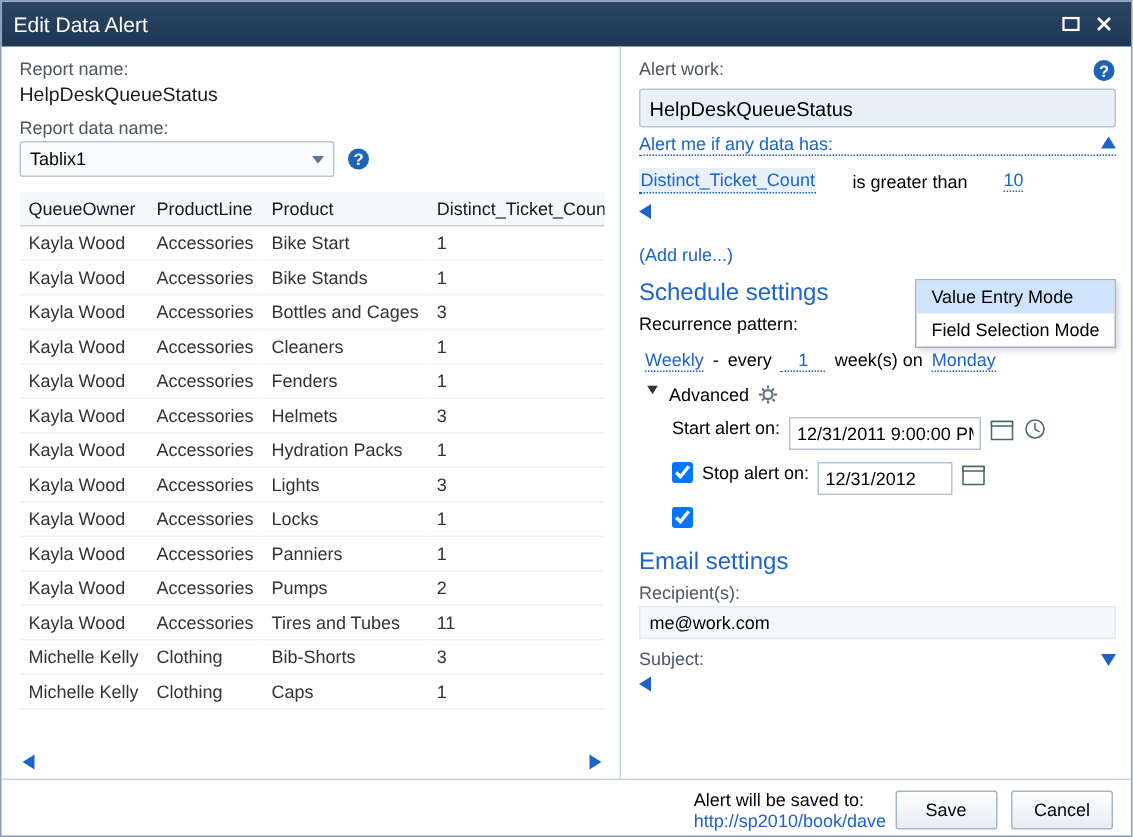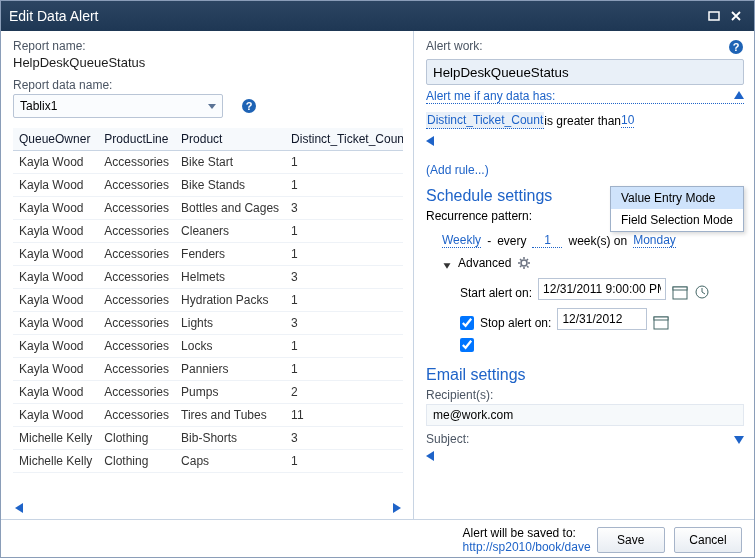--- a/index.html
+++ b/index.html
@@ -6,47 +6,47 @@
   body { font-family: "Segoe UI", Tahoma, sans-serif; font-size: 12px; background: #fff; width: 755px; height: 558px; overflow: hidden; border: 1px solid #8a9db8; }
   .titlebar { background: linear-gradient(#2c4562, #1e3754); color: #fff; height: 30px; display: flex; align-items: center; padding: 0 8px; }
   .titlebar .title { flex: 1; font-size: 14px; font-weight: 400; }
   .titlebar .win-btn { width: 20px; height: 16px; display: inline-flex; align-items: center; justify-content: center; margin-left: 2px; cursor: pointer; }
   .titlebar svg { stroke: #fff; fill: none; }
   .content { display: flex; height: 488px; }
   .left { width: 413px; border-right: 1px solid #c8d4e3; padding: 8px 10px 6px 12px; display: flex; flex-direction: column; }
   .right { flex: 1; padding: 8px 10px 6px 12px; position: relative; display:flex; flex-direction:column;}
   .field-label { color: #4b5563; font-size: 12px; margin-bottom: 2px; }
   .readonly-value { color: #1c1c1c; font-size: 13px; margin-bottom: 8px; }
-  .combo { display: flex; align-items: center; gap: 18px; margin-bottom: 10px;}
+  .combo { display: flex; align-items: center; gap: 8px; margin-bottom: 10px;}
   .combo-select { width: 210px; height: 24px; border: 1px solid #b9c5d6; background: #fafcfe; padding: 2px 6px; display: flex; align-items: center; justify-content: space-between; border-radius: 2px; }
   .help-icon { width: 16px; height: 16px; }
   .help-icon circle { fill: #1e63b5; }
   .help-icon text { fill: #fff; font-weight: bold; font-size: 11px; }
   .table-wrap { flex: 1; overflow: hidden; position: relative; }
   table { border-collapse: collapse; width: 100%; font-size: 12px; }
   th { text-align: left; font-weight: 400; color: #0f172a; padding: 4px 6px; border-bottom: 1px solid #c8d4e3; background: #f6f9fc; white-space: nowrap; }
   td { padding: 4px 6px; color: #333; white-space: nowrap; border-bottom: 1px solid #eef2f7; }
   .scroll-arrows { display: flex; justify-content: space-between; margin-top: 2px; padding: 0 2px; }
   .tri { width: 0; height: 0; display: inline-block; }
   .tri-left { border-top: 5px solid transparent; border-bottom: 5px solid transparent; border-right: 8px solid #1e63c8; }
   .tri-right { border-top: 5px solid transparent; border-bottom: 5px solid transparent; border-left: 8px solid #1e63c8; }
   .tri-up { border-left: 5px solid transparent; border-right: 5px solid transparent; border-bottom: 8px solid #1e63c8; }
   .tri-down { border-left: 5px solid transparent; border-right: 5px solid transparent; border-top: 8px solid #1e63c8; }
   .section-heading { color: #1e63c8; font-size: 16px; margin: 10px 0 4px 0; font-weight: 400; }
   .link { color: #1e63c8; cursor: pointer; }
   .alert-name-input { width: 100%; height: 26px; border: 1px solid #b9c5d6; background: #e9f0f8; padding: 4px 6px; border-radius: 2px; margin-top:4px;}
-  .rule-row { display: flex; align-items: center; gap: 0; margin-top: 8px; flex-wrap: wrap;}
+  .rule-row { display: flex; align-items: center; gap: 24px; margin-top: 8px; flex-wrap: wrap;}
   .rule-row .field-chip { color: #1e63c8; background: #e9f0f8; border-bottom: 1px dotted #1e63c8; padding: 1px 1px; }
   .mode-menu { position: absolute; right: 10px; top: 155px; background: #fff; border: 1px solid #9fb1c9; box-shadow: 2px 2px 4px rgba(0,0,0,.15); z-index: 5; }
   .mode-menu div { padding: 4px 10px; font-size: 12px; white-space: nowrap; cursor: pointer;}
   .mode-menu div.sel { background: #cfe3fb; }
   .inline-input { border: none; border-bottom: 1px dotted #1e63c8; color: #1e63c8; width: 30px; text-align: center; background: transparent; font-family: inherit; font-size: 12px;}
   .date-input { border: 1px solid #b9c5d6; height: 22px; padding: 2px 4px; font-family: inherit; font-size:12px; width: 128px;}
   .date-input.short { width: 90px;}
-  .row { display: flex; align-items: flex-end; gap: 6px; margin: 4px 16px; flex-wrap:wrap;}
+  .row { display: flex; align-items: flex-start; gap: 6px; margin: 4px 4px; flex-wrap:wrap;}
   .checkbox { width: 14px; height: 14px;}
   .recipients-input { width: 100%; height: 22px; border: 1px solid #e2e8f0; background: #f6f9fb; padding: 2px 6px; font-family: inherit; font-size:12px;}
   .buttons-bar { height: 40px; border-top: 1px solid #c8d4e3; display: flex; align-items: center; padding: 0 12px; justify-content: flex-end; }
   .save-path { font-size: 12px;}
   .btn { min-width: 68px; height: 26px; border: 1px solid #a6b4c9; background: linear-gradient(#fefefe,#e8edf3); border-radius: 2px; cursor: pointer; font-family: inherit; font-size:12px; margin-left:6px;}
   .gear-icon circle{fill:none;stroke:#6b7280;stroke-width:1.5}
   .gear-icon path{fill:none;stroke:#6b7280;stroke-width:1.5}
   .cal-icon rect{fill:#fff;stroke:#466; }
   .chevron-down { width:0;height:0;border-left:4px solid transparent;border-right:4px solid transparent;border-top:5px solid #5b7395;display:inline-block;}
 </style>

